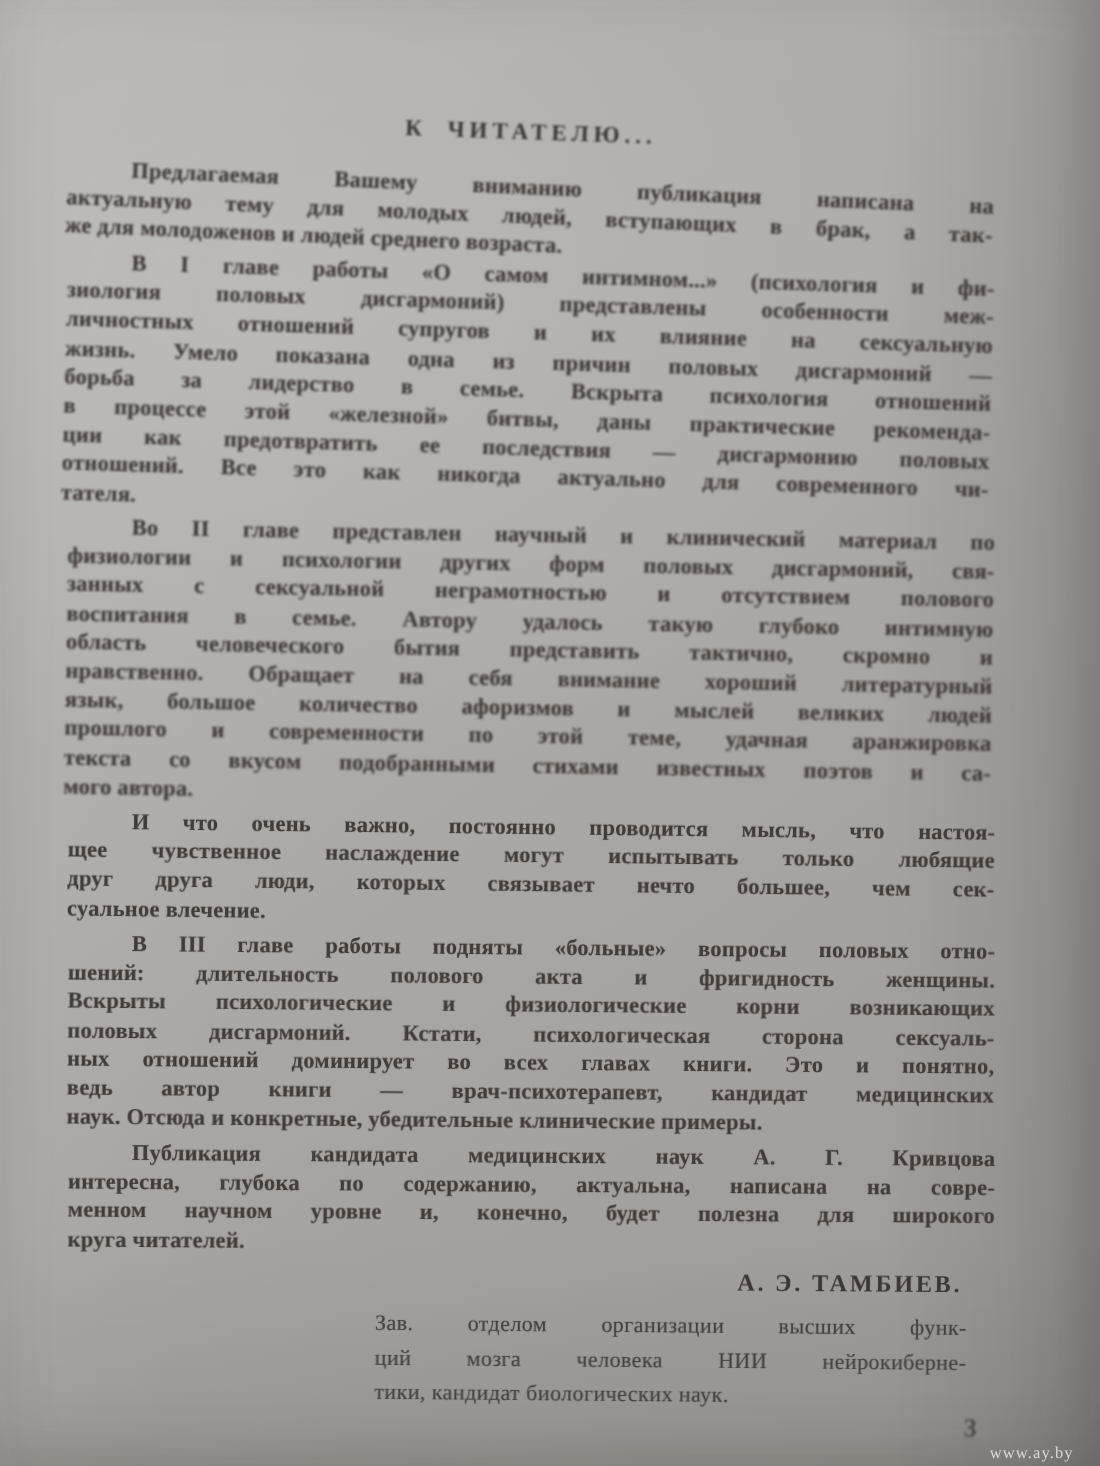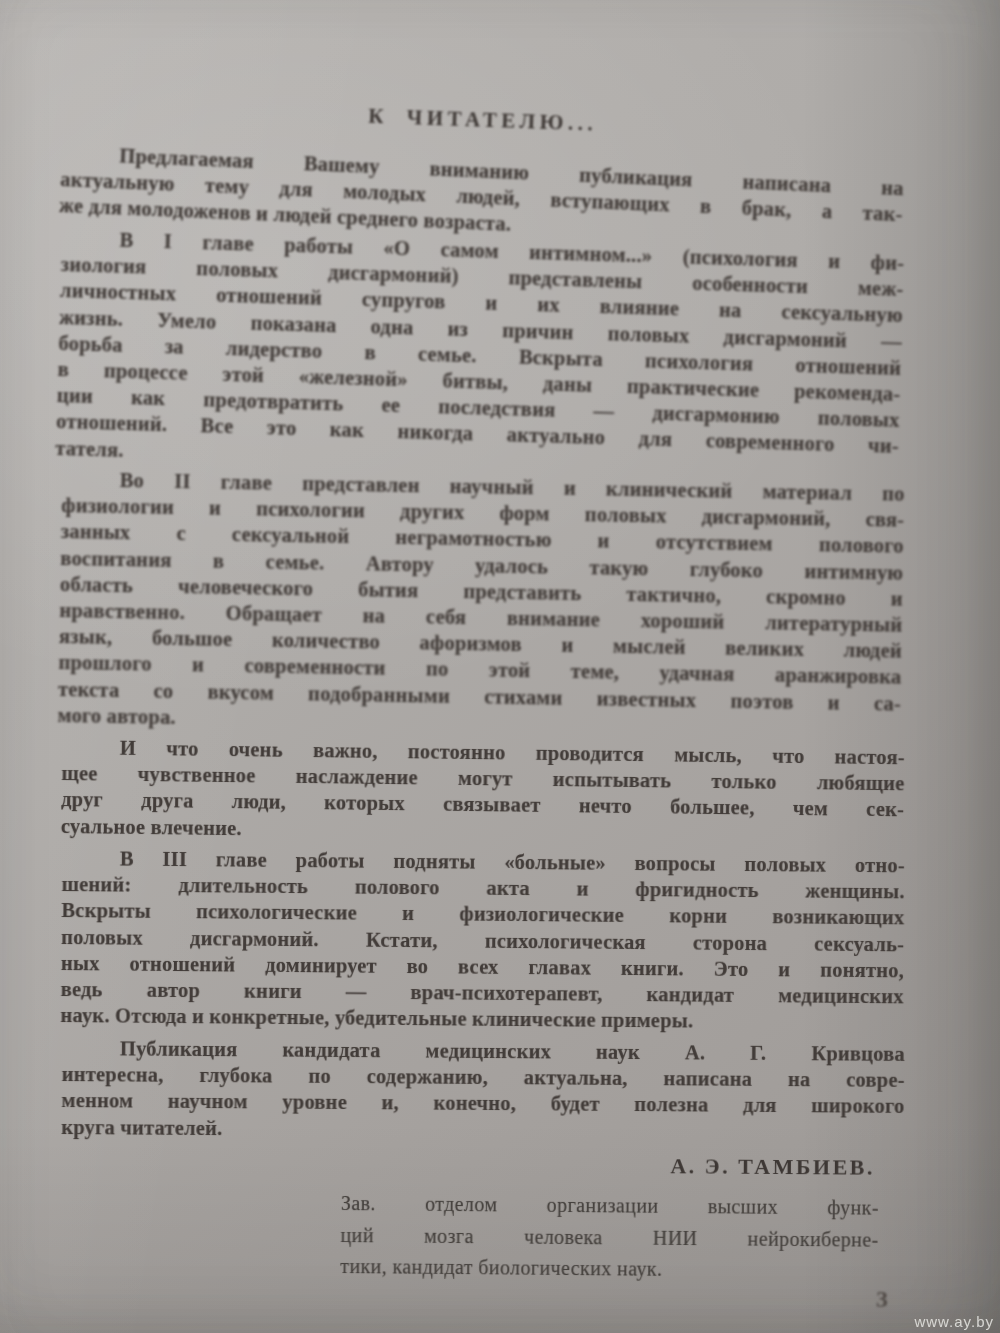--- a/index.html
+++ b/index.html
@@ -67,22 +67,22 @@
     letter-spacing:0.4px;
     color:#44403d;
   }
   .page-number{
     position:absolute;left:876px;top:1286px;
     font-size:24px;font-weight:700;color:#504a46;
     filter:blur(1.2px);
     transform:rotate(2deg);
   }
   .watermark{
-    position:absolute;right:6px;bottom:3px;
-    font-family:Liberation Sans, sans-serif;
+    position:absolute;right:24px;bottom:3px;
+    font-family:Liberation Serif, serif;
     font-size:15px;
     letter-spacing:1px;
     color:rgba(232,232,228,0.85);
   }
   
   .t-title{transform:rotate(2deg);transform-origin:0 0;}
   .t1{transform:rotate(2.4deg);transform-origin:0 0;}
   .t2{transform:rotate(1.7deg);transform-origin:0 0;}
   .t3{transform:rotate(1.0deg);transform-origin:0 0;}
   .t4{transform:rotate(0.7deg);transform-origin:0 0;}

